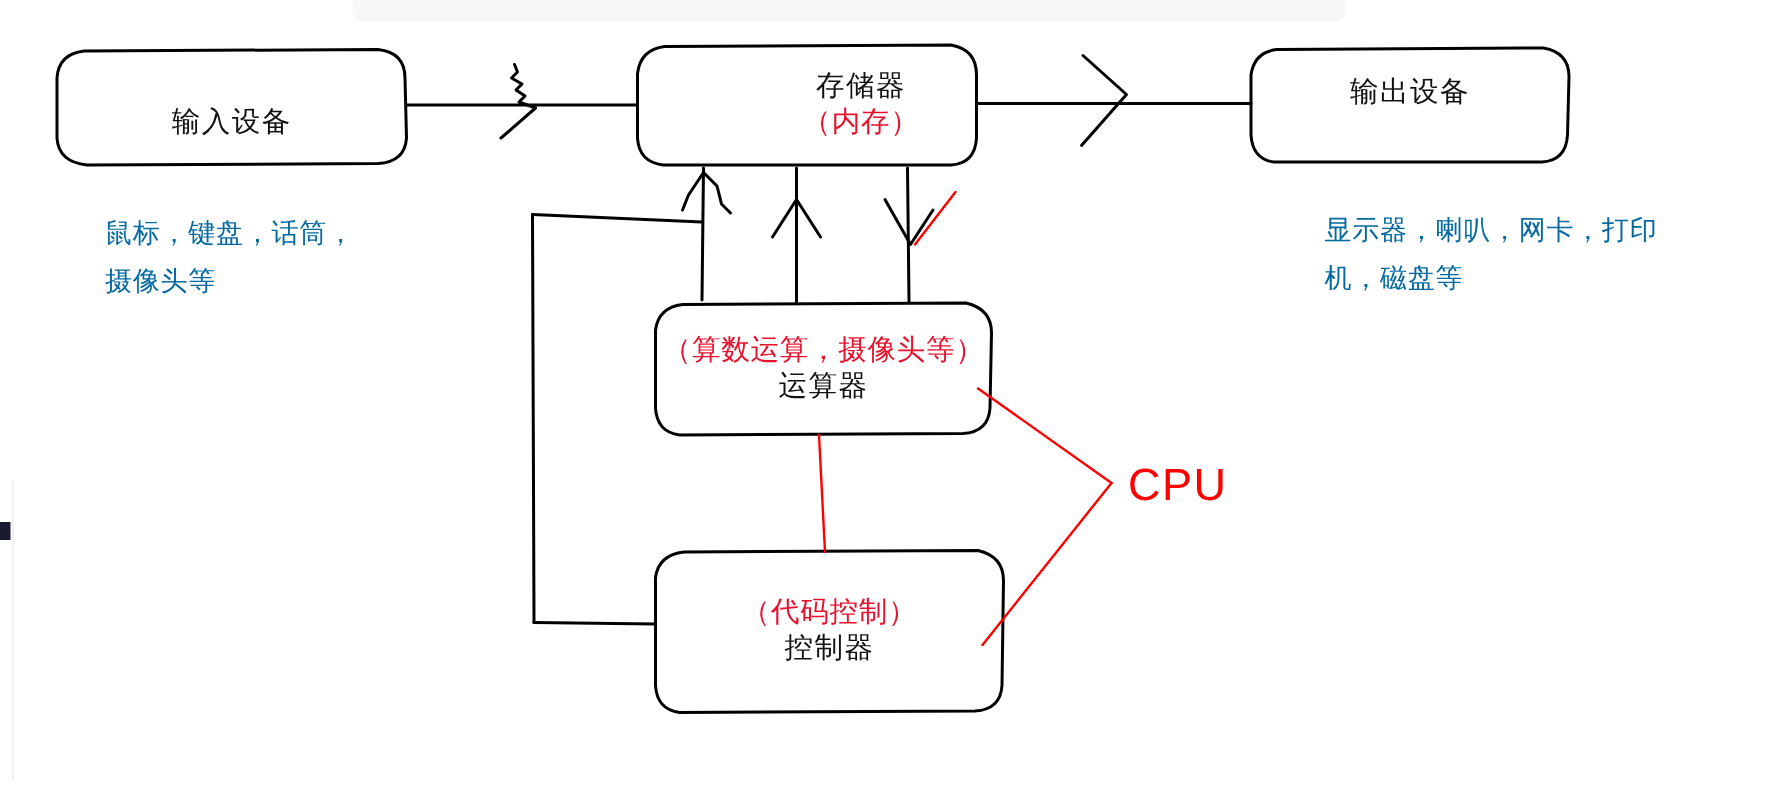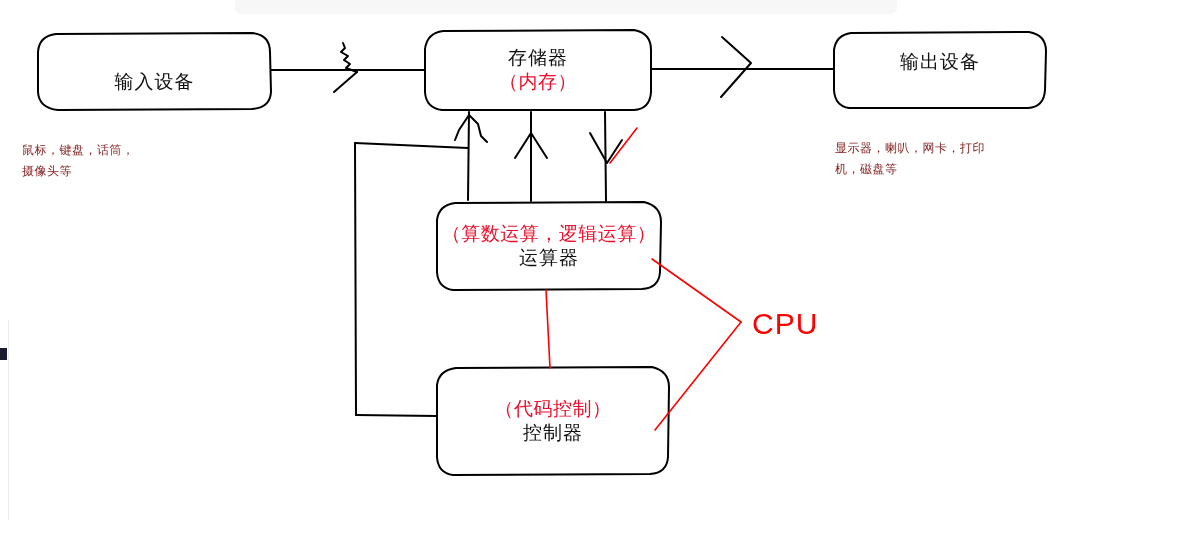--- a/index.html
+++ b/index.html
@@ -10,26 +10,26 @@
            background:#f7f7f8;border-radius:0 0 6px 6px;}
   .leftmark{position:absolute;left:0px;top:348px;width:7px;height:12px;
             background:#1a1a2e;}
   .leftrule{position:absolute;left:8px;top:320px;width:1px;height:200px;
             background:#ececec;}
   .node{position:absolute;display:flex;flex-direction:column;
         align-items:center;justify-content:center;text-align:center;
         color:#000;line-height:1.25;}
   .node .zh{font-size:19px;letter-spacing:1px;color:#111;white-space:nowrap;}
   .node .red{font-size:19px;color:#e8112d;white-space:nowrap;letter-spacing:0.5px;}
-  .note{position:absolute;color:#7f1d1d;font-size:12px;line-height:1.75;
-        letter-spacing:0.5px;white-space:pre-line;}
+  .note{position:absolute;color:#0369a1;font-size:18px;line-height:1.75;
+        letter-spacing:0.5px;white-space:pre-line;margin-left:48px;}
   .cpu-label{position:absolute;color:#ff0000;font-size:30px;letter-spacing:1px;}
   
   #box-input   {left:38px;  top:33px;  width:233px; height:97px;}
-  #box-memory  {left:425px; top:30px;  width:226px; height:80px;}
+  #box-memory  {left:425px; top:30px;  width:226px; height:80px;padding-left:36px;}
   #box-output  {left:834px; top:32px;  width:212px; height:60px;}
   #box-alu     {left:437px; top:202px; width:224px; height:88px;}
   #box-control {left:437px; top:367px; width:232px; height:108px;align-items:center;}
   #note-input  {left:22px;  top:140px;}
   #note-output {left:835px; top:138px;}
   #cpu-text    {left:752px; top:307px;}
 </style>
 </head>
 <body>
 
@@ -91,21 +91,21 @@
 <div class="node" id="box-memory">
   <span class="zh">存储器</span>
   <span class="red">（内存）</span>
 </div>
 
 <div class="node" id="box-output">
   <span class="zh">输出设备</span>
 </div>
 
 <div class="node" id="box-alu">
-  <span class="red">（算数运算，逻辑运算）</span>
+  <span class="red">（算数运算，摄像头等）</span>
   <span class="zh">运算器</span>
 </div>
 
 <div class="node" id="box-control">
   <span class="red">（代码控制）</span>
   <span class="zh">控制器</span>
 </div>
 
 <div class="note" id="note-input">鼠标，键盘，话筒，
 摄像头等</div>

